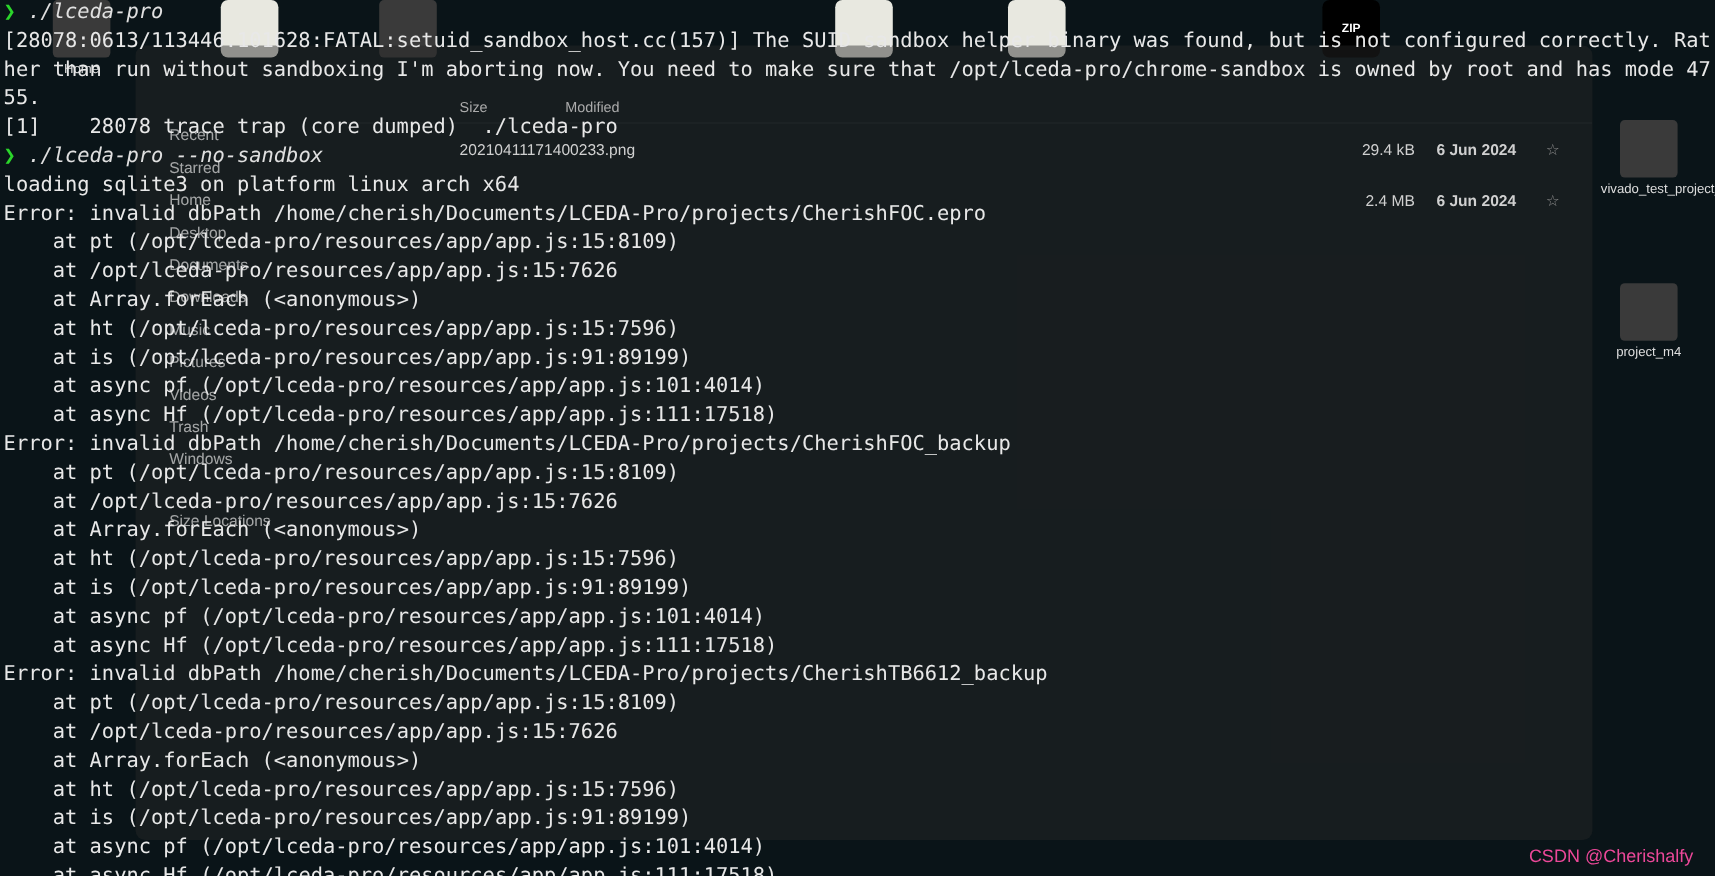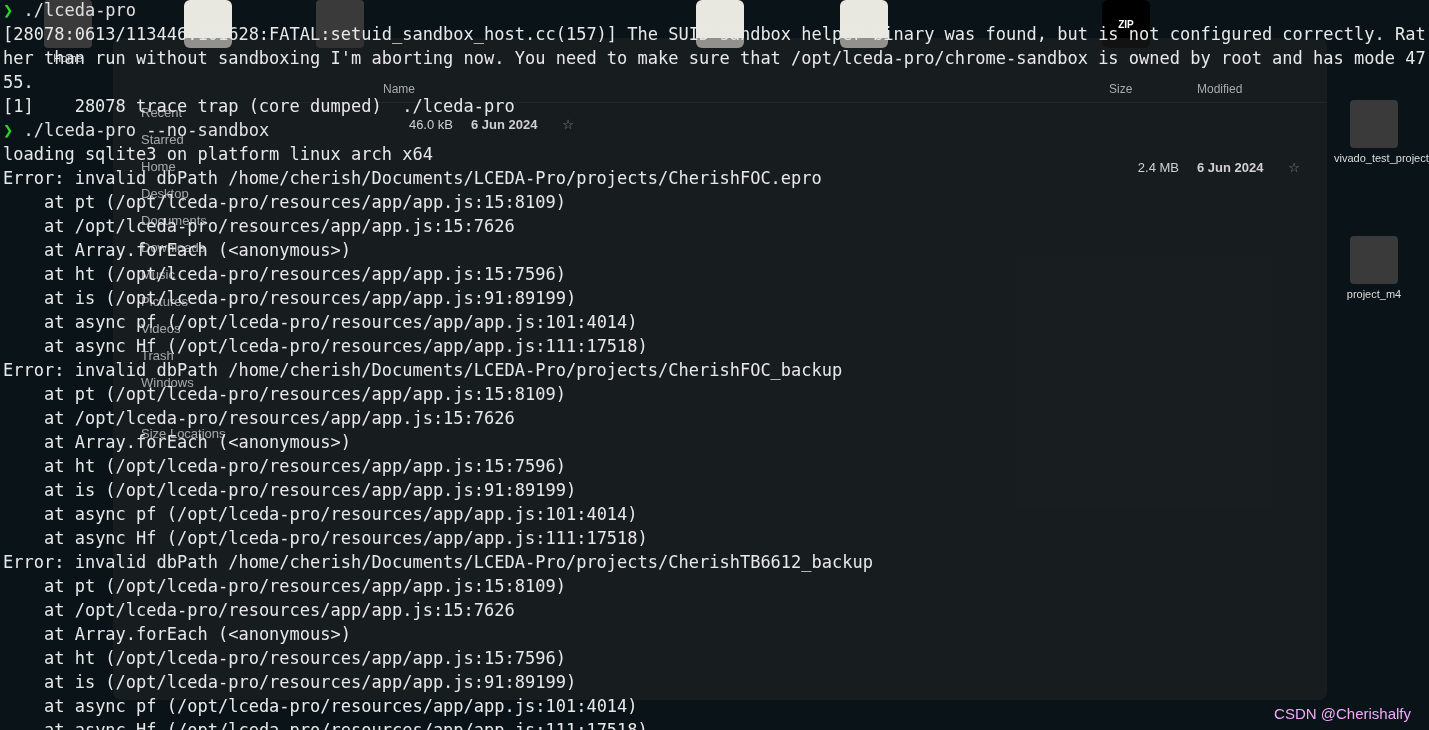--- a/index.html
+++ b/index.html
@@ -89,25 +89,25 @@
       left: 0; top: -2px; right: 0; bottom: 0;
       font-family: 'DejaVu Sans Mono', 'Consolas', monospace;
       font-size: 17px;
       line-height: 24px;
       color: #e8e8e8;
       white-space: pre-wrap;
       word-break: break-all;
       padding: 0 3px;
     }
     .prompt { color: #2bd62b; font-weight: bold; }
-    .cmd { color: #e0e0e0; }
+    .cmd { color: #e0e0e0; font-style: italic; }
     .watermark {
       position: absolute;
       right: 18px; bottom: 8px;
-      color: #f0abfc;
+      color: #ec4899;
       font-size: 15px;
       font-family: sans-serif;
     }
   </style>
 </head>
 <body>
 
 <div class="desktop">
   <div id="desktop-icons">
       <div class="desktop-icon" style="left: 28px; top: 0px;">
@@ -156,28 +156,28 @@
         <div class="fm-item">Pictures</div>
         <div class="fm-item">Videos</div>
         <div class="fm-item">Trash</div>
         <div class="fm-item">Windows</div>
         <div class="fm-item"></div>
         <div class="fm-item"></div>
         <div class="fm-item">Size Locations</div>
       </div>
     <div class="fm-main">
       <div class="fm-header">
-        <div class="fm-h-name">Name</div>
         <div class="fm-h-size">Size</div>
         <div class="fm-h-mod">Modified</div>
         <div class="fm-h-star"></div>
       </div>
       <div id="fm-rows">
           <div class="fm-row">
-            <div class="fm-r-size">46.0 kB</div>
+            <div class="fm-r-name">20210411171400233.png</div>
+            <div class="fm-r-size">29.4 kB</div>
             <div class="fm-r-mod">6 Jun 2024</div>
             <div class="fm-r-star">☆</div>
           </div>
           <div class="fm-row">
             <div class="fm-r-name"></div>
             <div class="fm-r-size">2.4 MB</div>
             <div class="fm-r-mod">6 Jun 2024</div>
             <div class="fm-r-star">☆</div>
           </div>
         </div>

